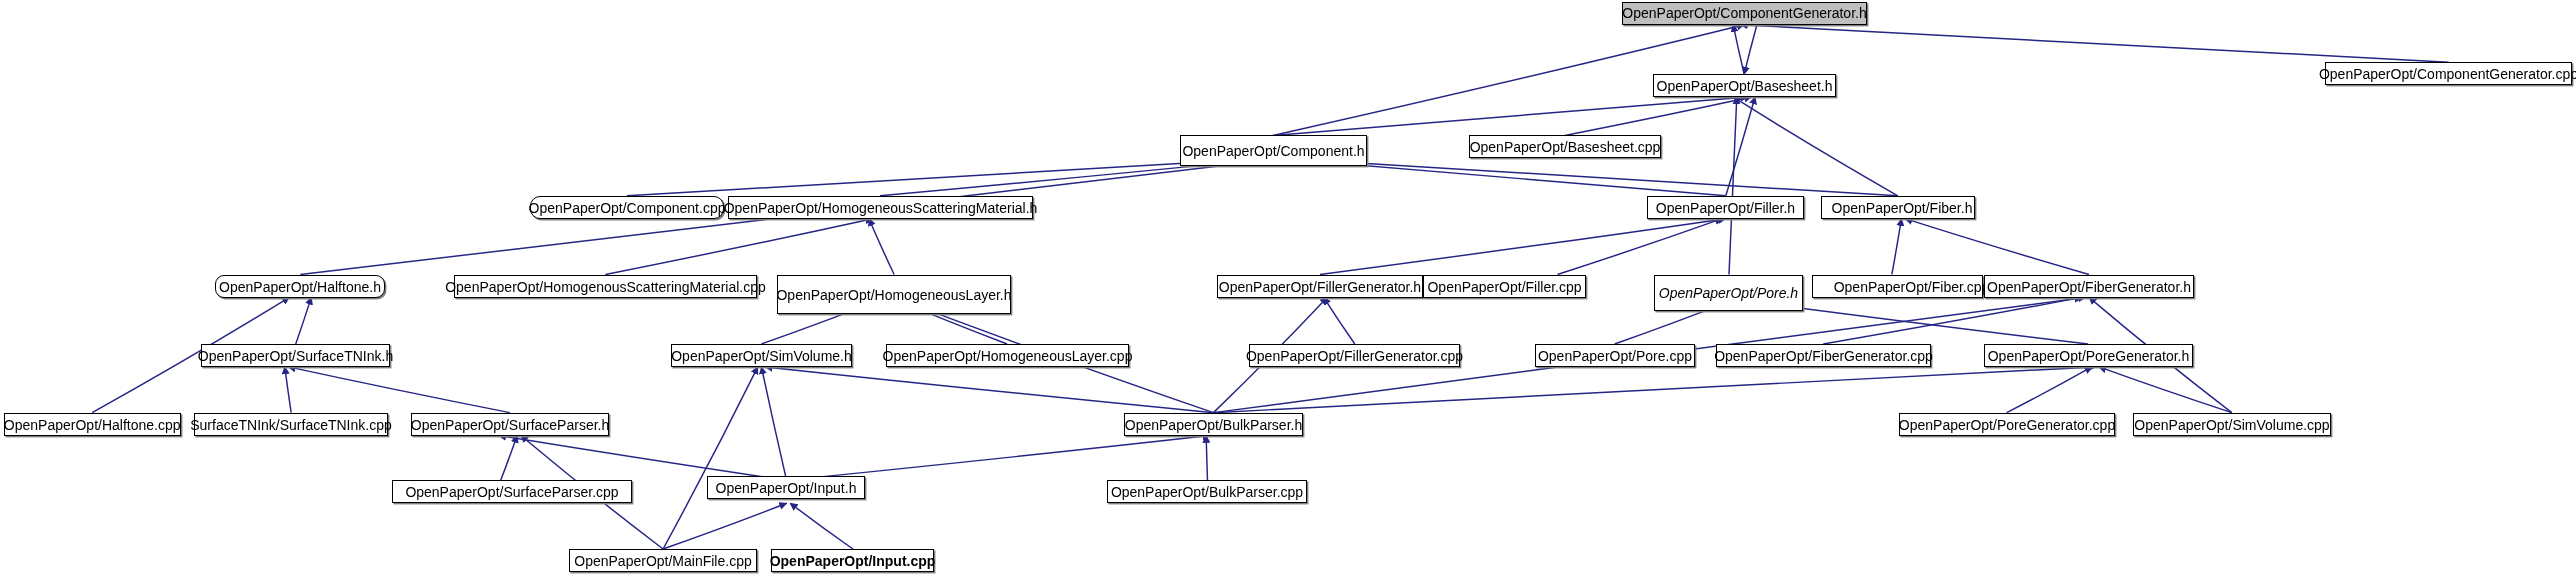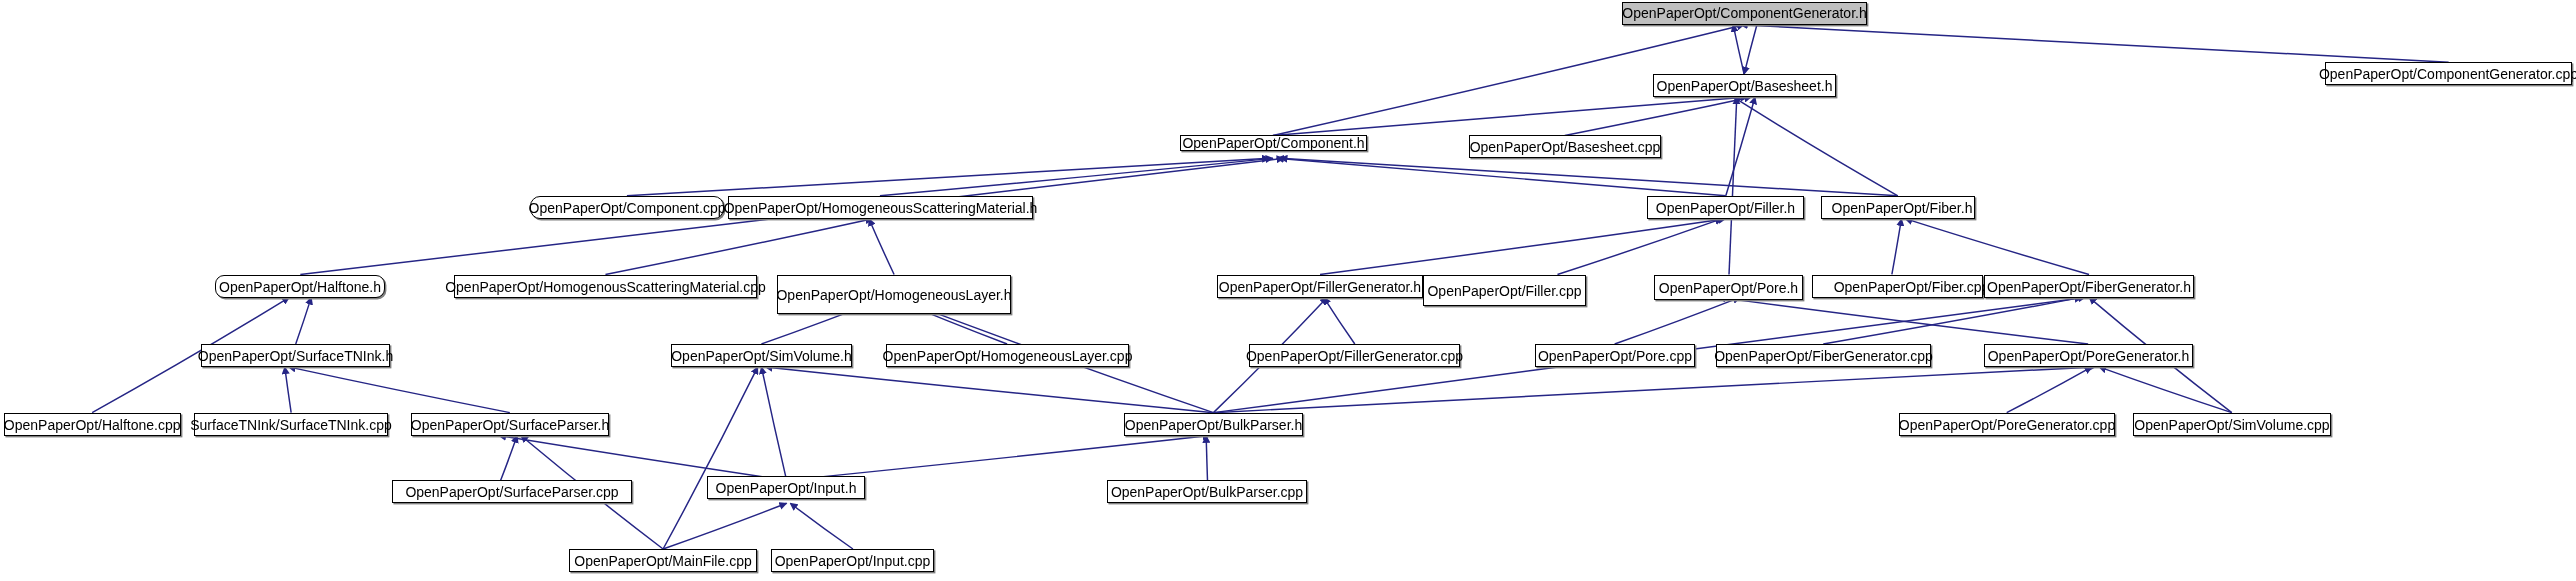--- a/index.html
+++ b/index.html
@@ -103,21 +103,21 @@
   <div id="node-layer">
       <div class="node root" style="left: 1622px; top: 1.8px; width: 245px; height: 23px;">
         <span>OpenPaperOpt/ComponentGenerator.h</span>
       </div>
       <div class="node" style="left: 2325px; top: 62px; width: 247px; height: 23px;">
         <span>OpenPaperOpt/ComponentGenerator.cpp</span>
       </div>
       <div class="node" style="left: 1653px; top: 74px; width: 183px; height: 23px;">
         <span>OpenPaperOpt/Basesheet.h</span>
       </div>
-      <div class="node" style="left: 1180px; top: 135px; width: 187px; height: 16px;">
+      <div class="node" style="left: 1180px; top: 135px; width: 187px; height: 31px;">
         <span>OpenPaperOpt/Component.h</span>
       </div>
       <div class="node" style="left: 1469px; top: 135px; width: 192px; height: 23px;">
         <span>OpenPaperOpt/Basesheet.cpp</span>
       </div>
       <div class="node" style="left: 530px; top: 196px; width: 194px; height: 23px; border-radius: 10px;">
         <span>OpenPaperOpt/Component.cpp</span>
       </div>
       <div class="node" style="left: 728px; top: 196px; width: 305px; height: 23px;">
         <span>OpenPaperOpt/HomogeneousScatteringMaterial.h</span>
@@ -133,24 +133,24 @@
       </div>
       <div class="node" style="left: 454px; top: 275px; width: 303px; height: 23px;">
         <span>OpenPaperOpt/HomogenousScatteringMaterial.cpp</span>
       </div>
       <div class="node" style="left: 777px; top: 275px; width: 234px; height: 39px;">
         <span>OpenPaperOpt/HomogeneousLayer.h</span>
       </div>
       <div class="node" style="left: 1217px; top: 275px; width: 206px; height: 23px;">
         <span>OpenPaperOpt/FillerGenerator.h</span>
       </div>
-      <div class="node" style="left: 1423px; top: 275px; width: 163px; height: 31px;">
+      <div class="node" style="left: 1423px; top: 275px; width: 163px; height: 23px;">
         <span>OpenPaperOpt/Filler.cpp</span>
       </div>
-      <div class="node" style="left: 1654px; top: 275px; width: 149px; height: 25px;">
+      <div class="node" style="left: 1654px; top: 275px; width: 149px; height: 36px; font-style: italic;">
         <span>OpenPaperOpt/Pore.h</span>
       </div>
       <div class="node" style="left: 1812px; top: 275px; width: 171px; height: 23px; padding-left: 28px;">
         <span>OpenPaperOpt/Fiber.cpp</span>
       </div>
       <div class="node" style="left: 1984px; top: 275px; width: 210px; height: 23px;">
         <span>OpenPaperOpt/FiberGenerator.h</span>
       </div>
       <div class="node" style="left: 201px; top: 344px; width: 189px; height: 23px;">
         <span>OpenPaperOpt/SurfaceTNInk.h</span>
@@ -196,18 +196,18 @@
       </div>
       <div class="node" style="left: 707px; top: 476px; width: 158px; height: 23px;">
         <span>OpenPaperOpt/Input.h</span>
       </div>
       <div class="node" style="left: 1107px; top: 480px; width: 200px; height: 23px;">
         <span>OpenPaperOpt/BulkParser.cpp</span>
       </div>
       <div class="node" style="left: 569px; top: 549px; width: 188px; height: 23px;">
         <span>OpenPaperOpt/MainFile.cpp</span>
       </div>
-      <div class="node" style="left: 771px; top: 549px; width: 163px; height: 23px;">
+      <div class="node" style="left: 771px; top: 549px; width: 163px; height: 23px; font-weight: bold;">
         <span>OpenPaperOpt/Input.cpp</span>
       </div>
     </div>
 </div>
 
 
 </body></html>

